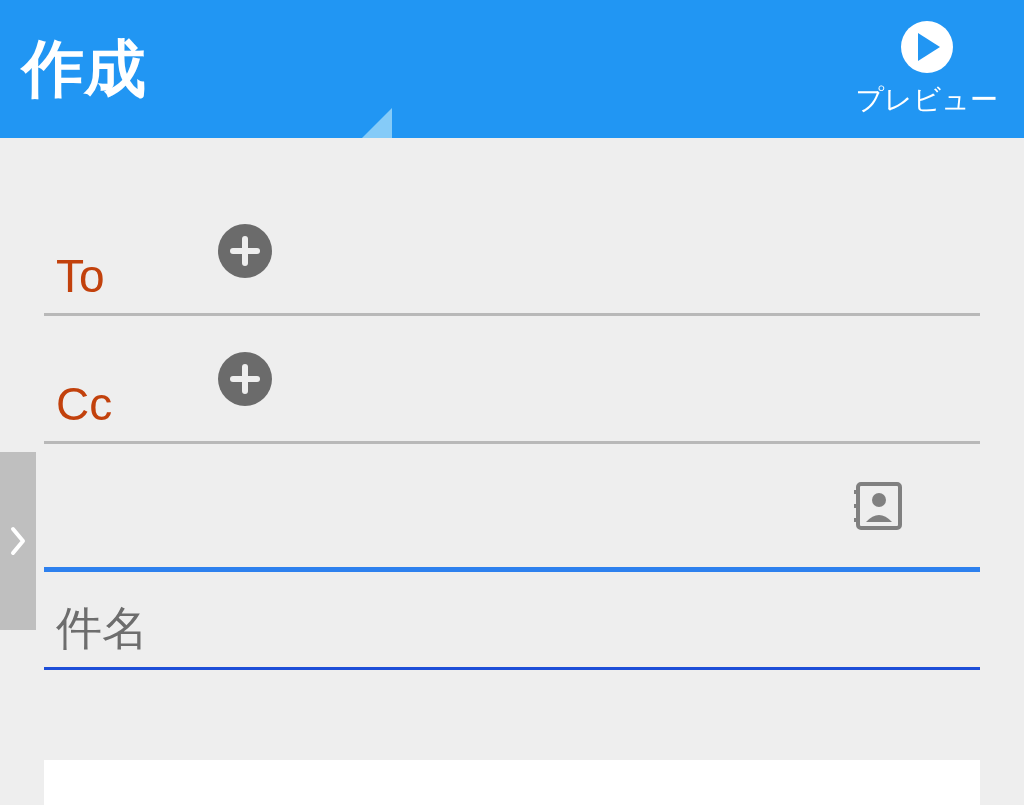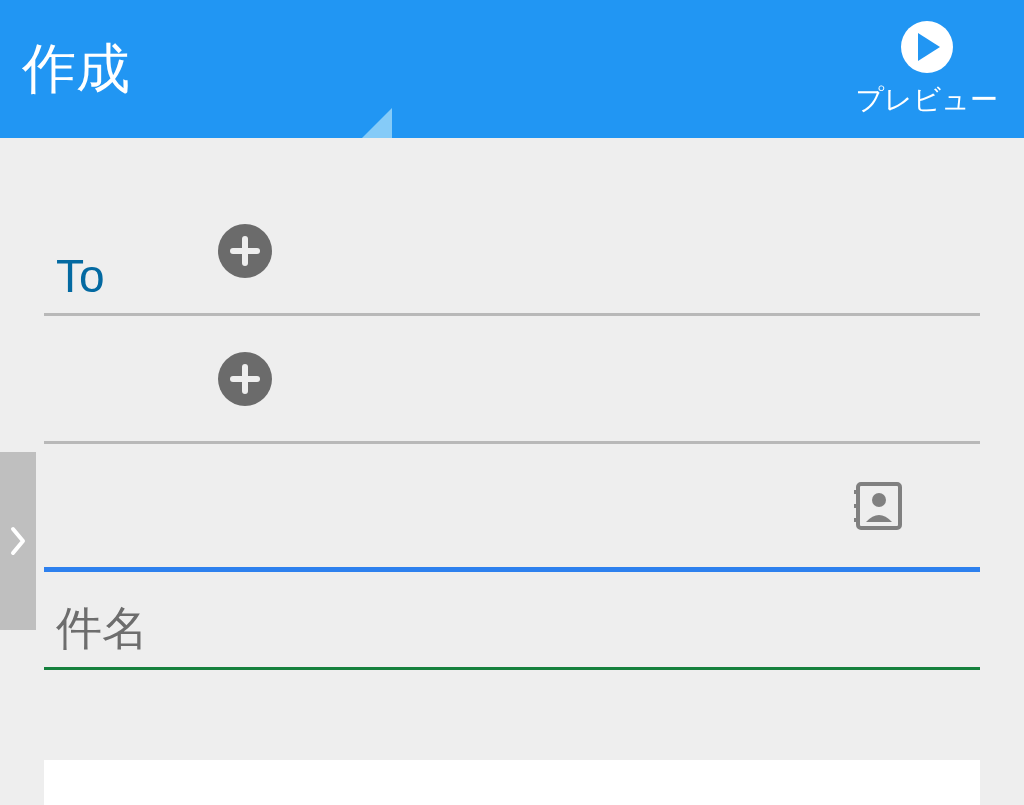--- a/index.html
+++ b/index.html
@@ -8,22 +8,22 @@
   .header {
     background: #2196f3;
     height: 138px;
     display: flex;
     align-items: center;
     padding: 0 20px 0 22px;
     color: #fff;
     position: relative;
   }
   .header-title {
-    font-size: 54px;
-    font-weight: 400;
+    font-size: 62px;
+    font-weight: 700;
     flex: 0 0 auto;
   }
   .header-spacer { flex: 1; }
   .dropdown-indicator {
     position: absolute;
     left: 362px;
     bottom: 0;
     width: 0; height: 0;
     border-right: 30px solid #85cbf8;
     border-top: 30px solid transparent;
@@ -69,21 +69,21 @@
     border-bottom: 3px solid #b8b8b8;
     display: flex;
     align-items: flex-end;
     padding-bottom: 10px;
   }
   .field-row.active {
     border-bottom: 5px solid #2d80ee;
   }
   .field-label {
     font-size: 46px;
-    color: #0369a1;
+    color: #c2410c;
     padding-left: 12px;
     min-width: 160px;
   }
   .field-label.dark { color: #6d6d6d; }
   .plus-btn {
     width: 54px; height: 54px; border-radius: 50%;
     background: #6b6b6b; display:flex; align-items:center; justify-content:center;
     cursor: pointer;
     position: absolute;
     left: 174px;
@@ -94,21 +94,21 @@
     position: absolute;
     right: 76px;
     top: 36px;
     width: 52px; height: 52px;
     cursor: pointer;
   }
 
   .subject-row {
     margin-top: 26px;
     height: 72px;
-    border-bottom: 3px solid #15803d;
+    border-bottom: 3px solid #1d4ed8;
     display:flex; align-items:center; padding-bottom: 8px;
   }
 
   .side-tab {
     position: absolute;
     left: 0;
     top: 452px;
     width: 36px;
     height: 178px;
     background: #bfbfbf;
@@ -149,20 +149,21 @@
     <div class="field-label">To</div>
     <div class="plus-btn">
       <svg width="32" height="32" viewBox="0 0 32 32">
         <line x1="16" y1="4" x2="16" y2="28" stroke-width="6" stroke-linecap="round"></line>
         <line x1="4" y1="16" x2="28" y2="16" stroke-width="6" stroke-linecap="round"></line>
       </svg>
     </div>
   </div>
 
   <div class="field-row">
+    <div class="field-label">Cc</div>
     <div class="plus-btn">
       <svg width="32" height="32" viewBox="0 0 32 32">
         <line x1="16" y1="4" x2="16" y2="28" stroke-width="6" stroke-linecap="round"></line>
         <line x1="4" y1="16" x2="28" y2="16" stroke-width="6" stroke-linecap="round"></line>
       </svg>
     </div>
   </div>
 
   <div class="field-row active">
     <div class="contact-btn">

